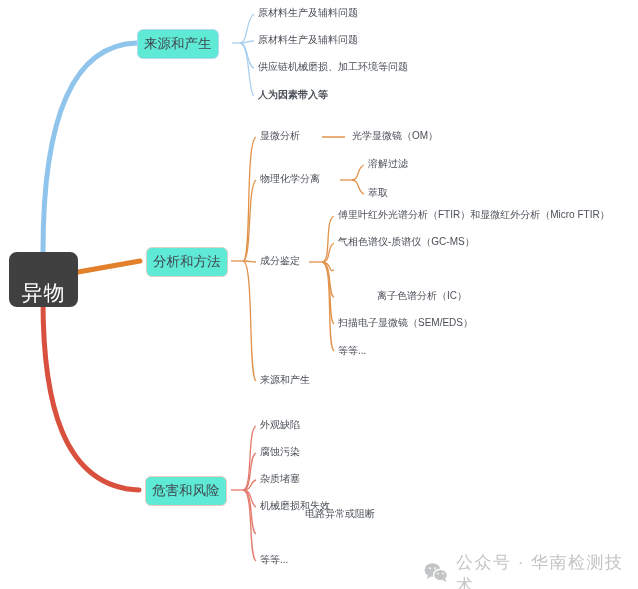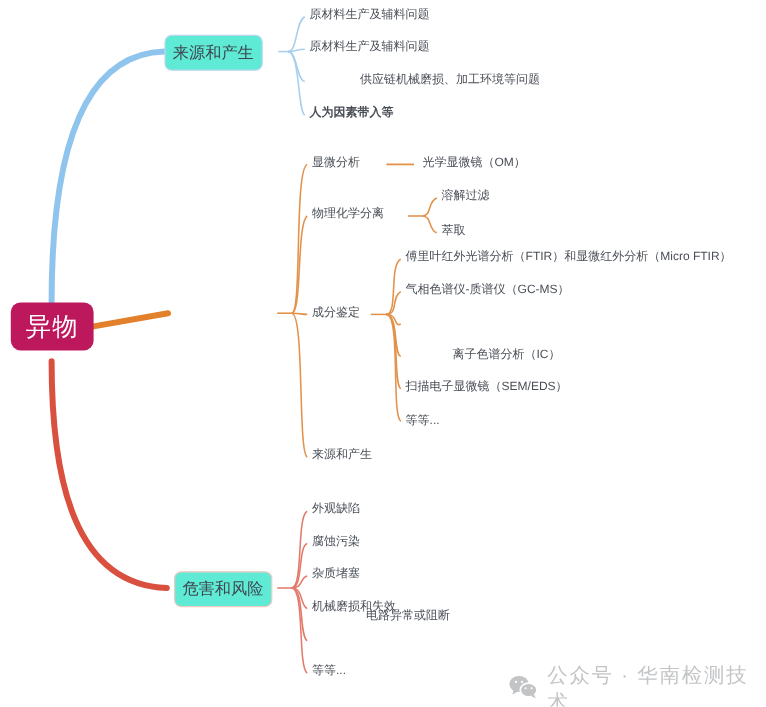--- a/index.html
+++ b/index.html
@@ -25,25 +25,25 @@
     height: 589px;
     pointer-events: none;
   }
 
   
   .root-node {
     position: absolute;
     left: 9px;
     top: 252px;
     width: 69px;
-    height: 40px;
-    background: #be185d;
+    height: 55px;
+    background: #404040;
     border-radius: 8px;
     display: flex;
-    align-items: center;
+    align-items: flex-end;
     justify-content: center;
     color: #ffffff;
     font-size: 21px;
     letter-spacing: 1px;
     z-index: 5;
   }
 
   
   .branch-node {
     position: absolute;
@@ -140,23 +140,26 @@
 
   <div class="root-node">
     <span>异物</span>
   </div>
 
   <div class="branch-node blue" style="left:137px; top:29px;">
     <span>来源和产生</span>
   </div>
   <div class="leaf" style="left:258px; top:8px;">原材料生产及辅料问题</div>
   <div class="leaf" style="left:258px; top:35px;">原材料生产及辅料问题</div>
-  <div class="leaf" style="left:258px; top:62px;margin-left:42px;">供应链机械磨损、加工环境等问题</div>
+  <div class="leaf" style="left:258px; top:62px;">供应链机械磨损、加工环境等问题</div>
   <div class="leaf" style="left:258px; top:90px;font-weight:bold;">人为因素带入等</div>
 
+  <div class="branch-node orange" style="left:146px; top:247px;">
+    <span>分析和方法</span>
+  </div>
 
   <div class="leaf" style="left:260px; top:131px;">显微分析</div>
   <div class="leaf sub2" style="left:352px; top:131px;">光学显微镜（OM）</div>
 
   <div class="leaf" style="left:260px; top:174px;">物理化学分离</div>
   <div class="leaf sub2" style="left:368px; top:159px;">溶解过滤</div>
   <div class="leaf sub2" style="left:368px; top:188px;">萃取</div>
 
   <div class="leaf" style="left:260px; top:256px;">成分鉴定</div>
   <div class="leaf sub2" style="left:338px; top:210px;">傅里叶红外光谱分析（FTIR）和显微红外分析（Micro FTIR）</div>

